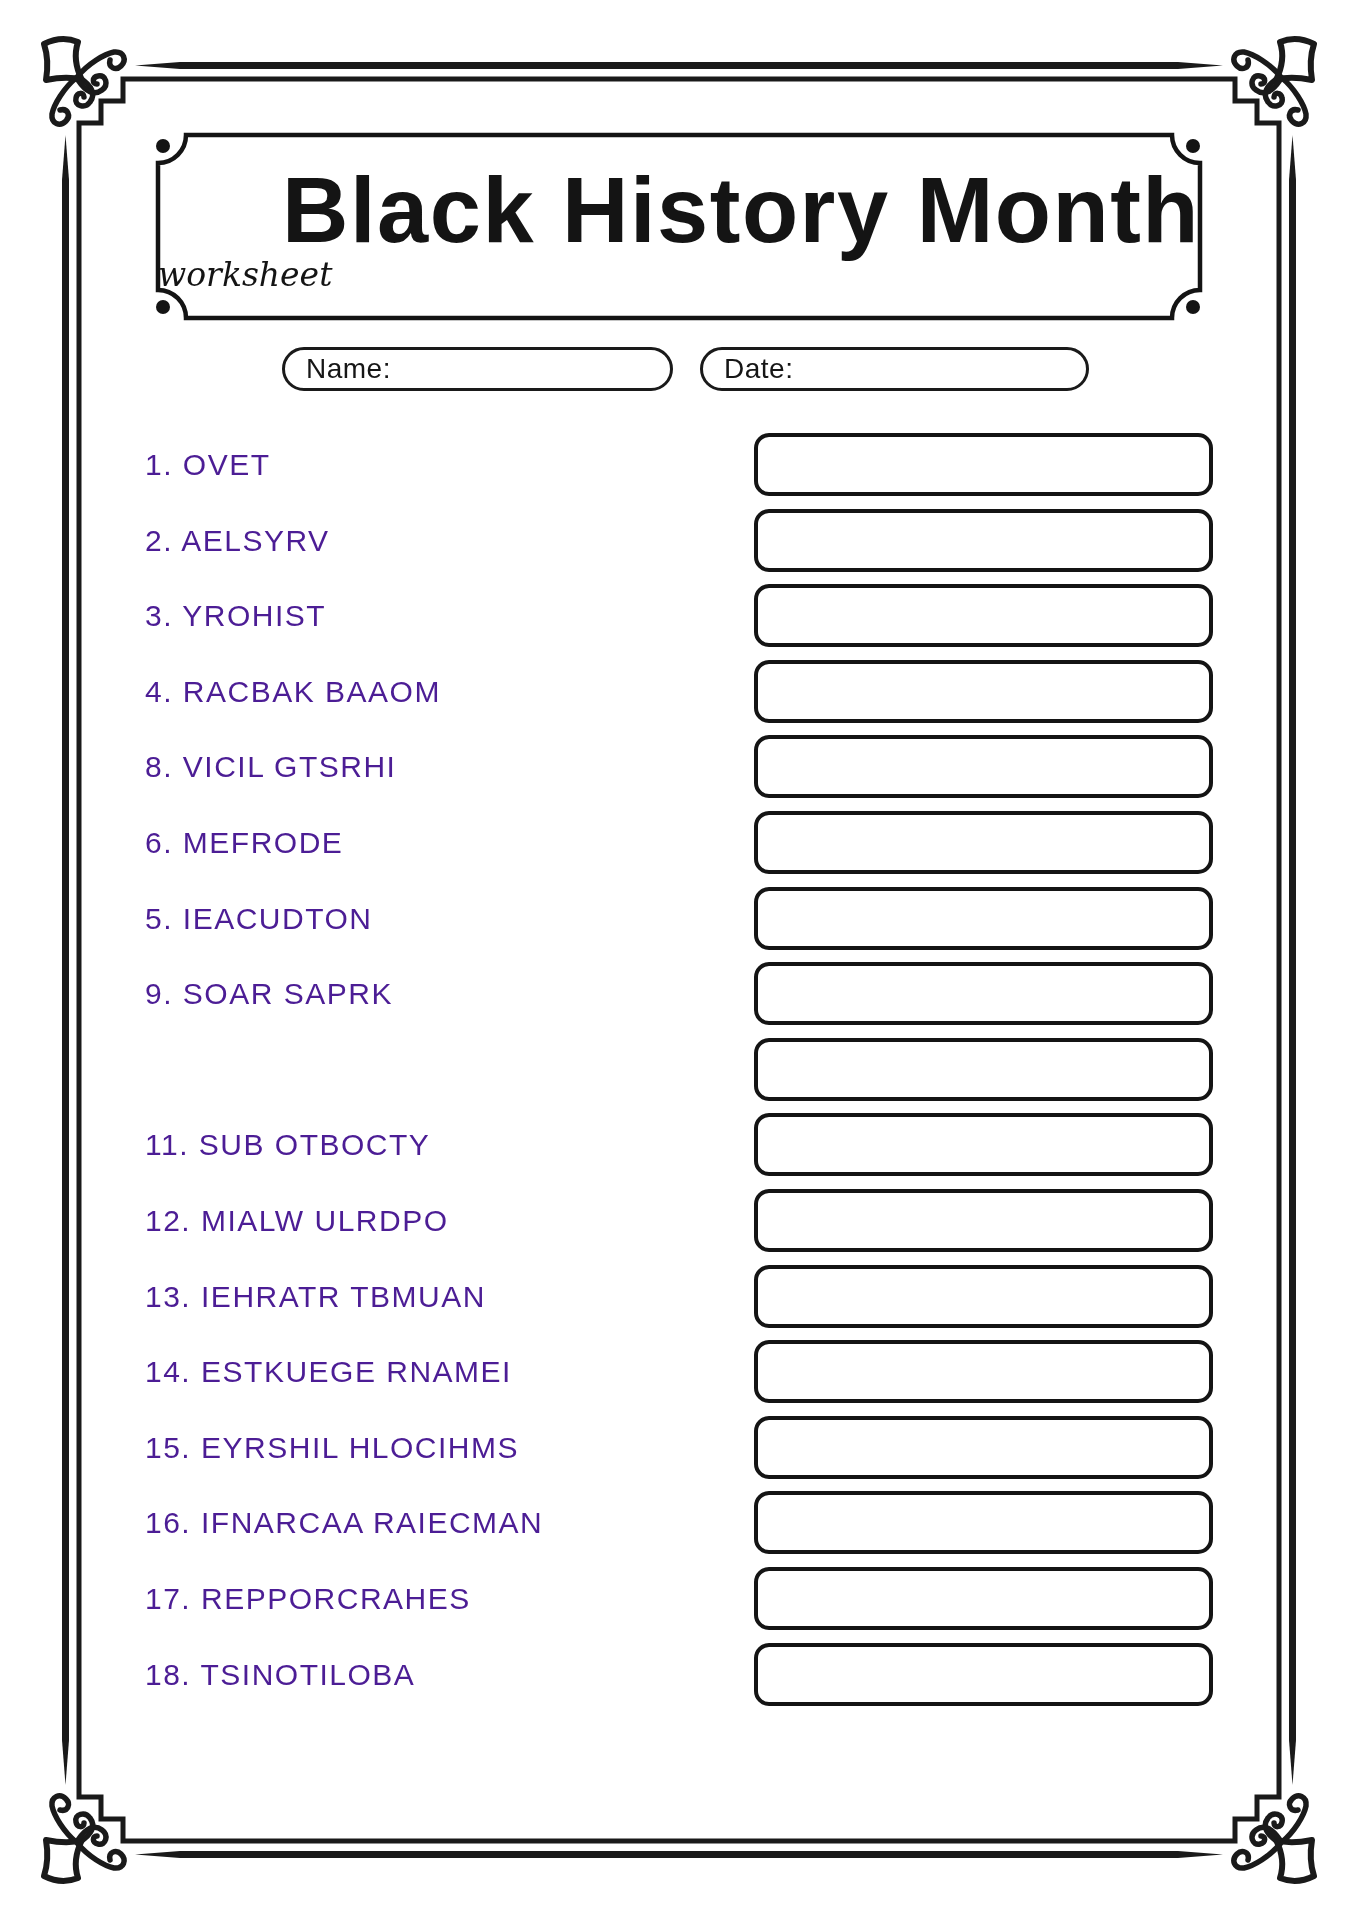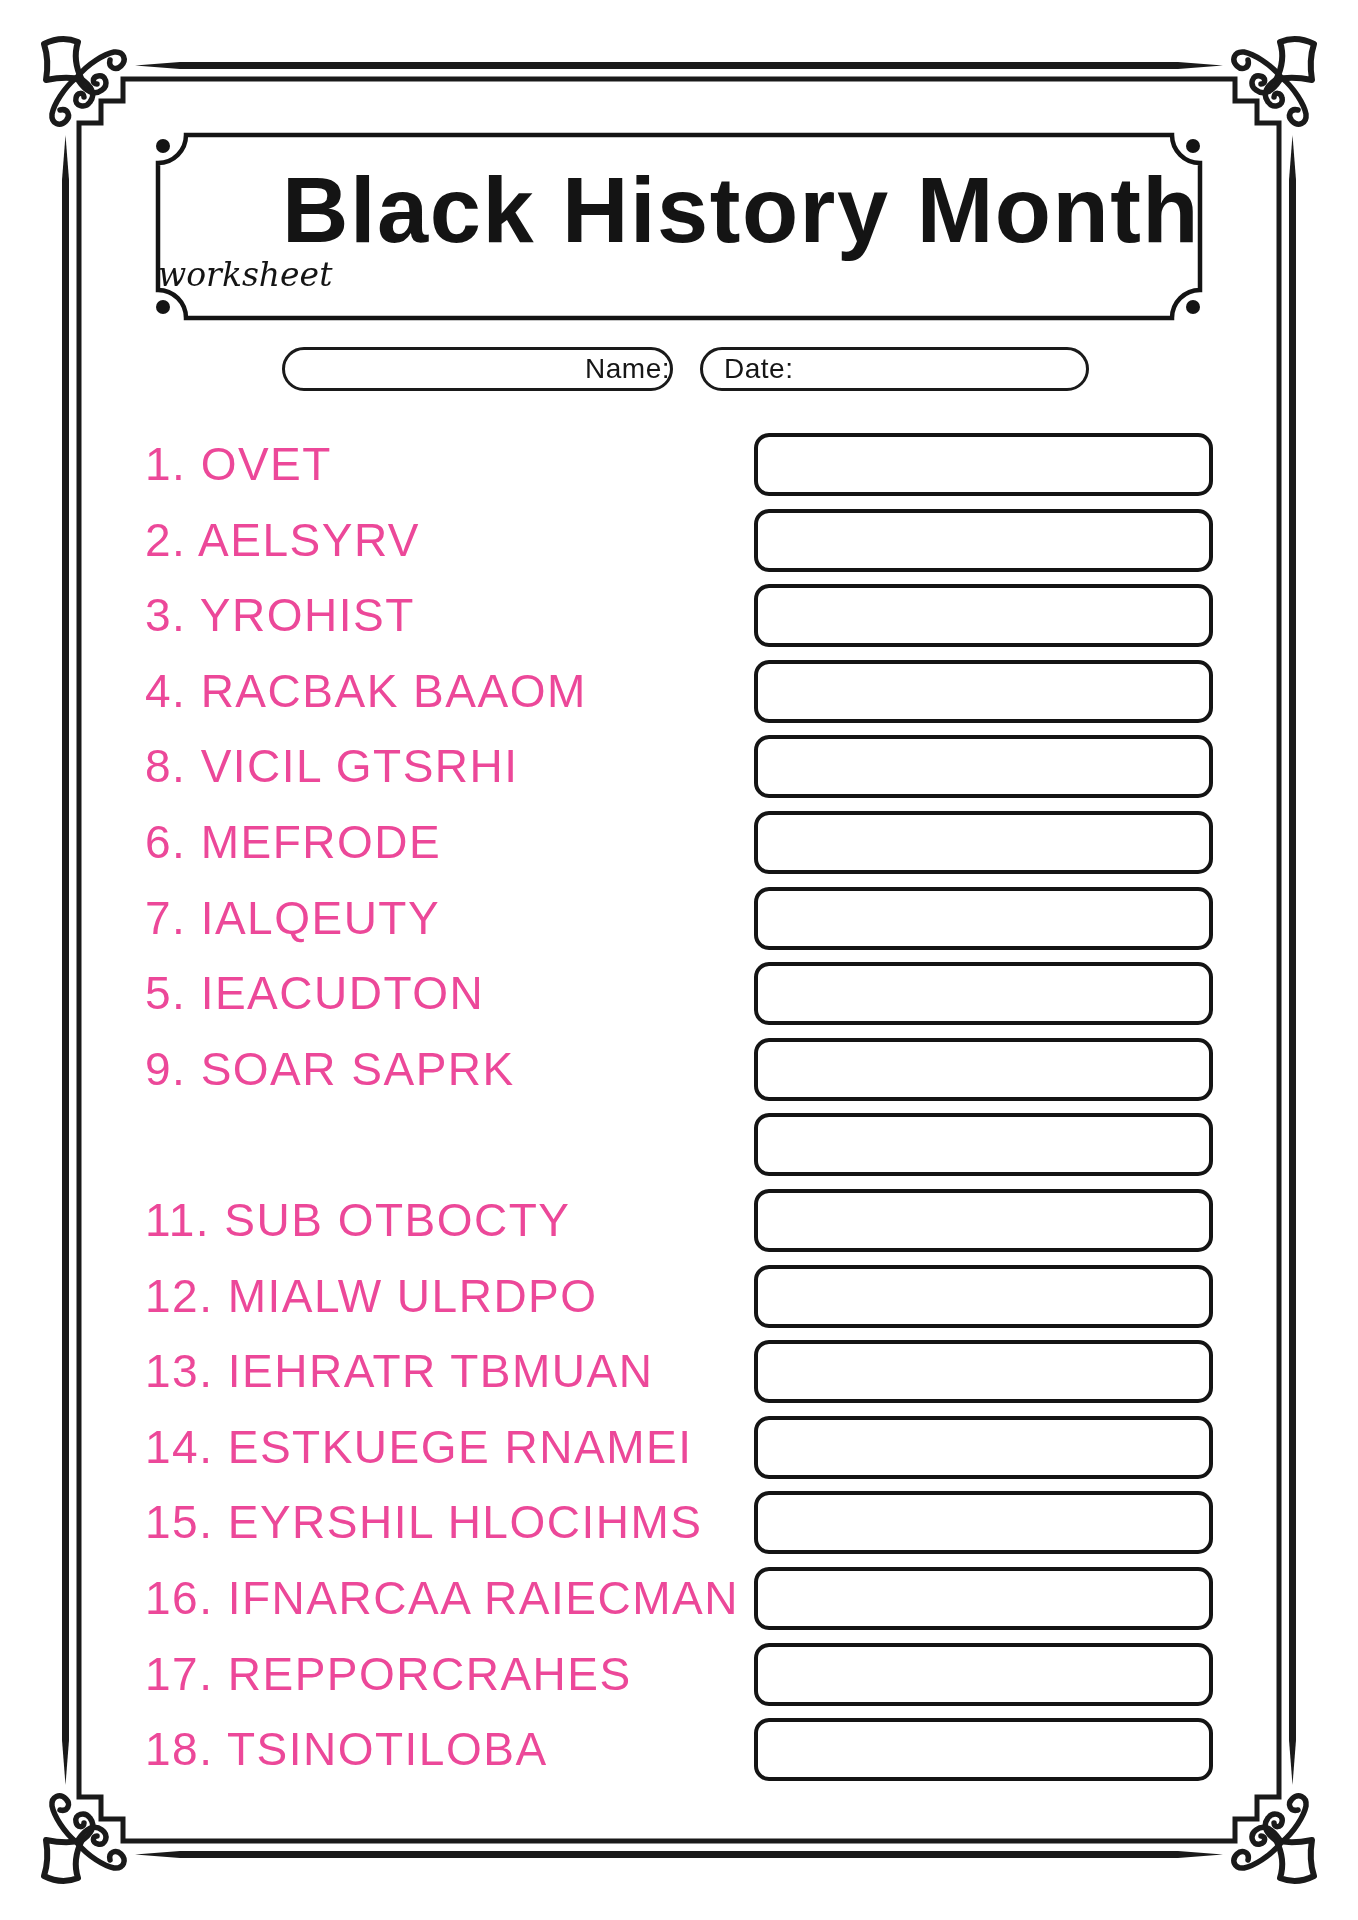--- a/index.html
+++ b/index.html
@@ -19,29 +19,29 @@
     position:absolute;left:158px;top:252px;width:1042px;height:46px;
     text-align:left;font-family:"DejaVu Serif","Liberation Serif",serif;
     font-style:italic;font-size:33px;line-height:46px;color:#141414;
   }
 
   .pill{
     position:absolute;top:347px;height:44px;box-sizing:border-box;
     border:3px solid #1a1a1a;border-radius:22px;background:#fff;
     display:flex;align-items:center;padding-left:21px;
   }
-  .pill-name{left:282px;width:391px;justify-content:flex-end;}
+  .pill-name{left:282px;width:391px;}
   .pill-date{left:700px;width:389px;}
   .pill-label{font-size:28px;color:#161616;letter-spacing:0.5px;}
 
   .list{position:absolute;left:145px;top:427px;width:1090px;}
   .row{position:relative;height:75.6px;}
   .scramble{
     position:absolute;left:0;top:0;height:75.6px;line-height:75.6px;
-    font-size:46px;letter-spacing:1.5px;color:#ec4899;white-space:nowrap;
+    font-size:30px;letter-spacing:1.5px;color:#4c1d95;white-space:nowrap;
   }
   .answer-box{
     position:absolute;left:609px;top:6px;width:459px;height:63px;
     box-sizing:border-box;border:4.5px solid #141414;border-radius:15px;
     background:#fff;
   }
 </style>
 </head>
 <body>
 
@@ -124,24 +124,20 @@
     <div class="row">
       <span class="scramble">8. VICIL GTSRHI</span>
       <div class="answer-box"></div>
     </div>
 
     <div class="row">
       <span class="scramble">6. MEFRODE</span>
       <div class="answer-box"></div>
     </div>
 
-    <div class="row">
-      <span class="scramble">7. IALQEUTY</span>
-      <div class="answer-box"></div>
-    </div>
 
     <div class="row">
       <span class="scramble">5. IEACUDTON</span>
       <div class="answer-box"></div>
     </div>
 
     <div class="row">
       <span class="scramble">9. SOAR SAPRK</span>
       <div class="answer-box"></div>
     </div>

